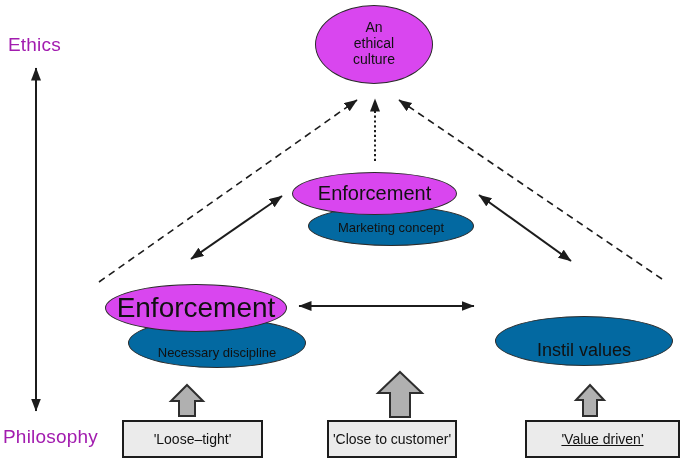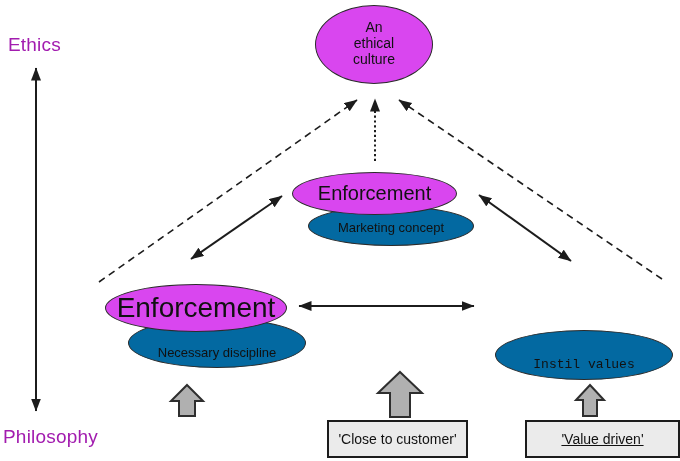--- a/index.html
+++ b/index.html
@@ -18,30 +18,30 @@
     text-align:center;
   }
   .node.front { background:#d946ef; }
   .node.back  { background:#0369a1; }
 
   .n-culture     { left:315px; top:5px;   width:118px; height:79px; font-size:14px; line-height:16px; padding-bottom:4px; white-space:pre-line; }
   .n-phil-back   { left:308px; top:206px; width:166px; height:40px; font-size:13px; padding-top:3px; }
   .n-philosophy  { left:292px; top:172px; width:165px; height:43px; font-size:20px; }
   .n-enf-back    { left:128px; top:318px; width:178px; height:50px; font-size:13px; padding-top:18px;text-align:center; }
   .n-enforcement { left:105px; top:284px; width:182px; height:48px; font-size:28px; }
-  .n-ena-back    { left:495px; top:330px; width:178px; height:50px; font-size:13px; padding-top:18px;font-family:Liberation Mono, monospace; }
+  .n-ena-back    { left:495px; top:316px; width:178px; height:50px; font-size:18px; padding-top:18px; }
   .n-enactment   { left:480px; top:284px; width:178px; height:48px; font-size:21px; }
 
   .box {
     position:absolute; box-sizing:border-box; border:2px solid #1c1c1c;
     background:#ebebeb; display:flex; align-items:center; justify-content:center;
     font-size:14px; text-align:center;
   }
   .box1 { left:122px; top:420px; width:141px; height:38px; }
-  .box2 { left:327px; top:420px; width:141px; height:38px;text-align:right; }
+  .box2 { left:327px; top:420px; width:130px; height:38px;text-align:right; }
   .box3 { left:525px; top:420px; width:155px; height:38px;text-decoration:underline; }
 </style>
 </head>
 <body>
 
 <div class="stage">
 
   <svg class="arrows" viewBox="0 0 680 461">
     <defs>
       <marker id="arrhead" markerUnits="userSpaceOnUse" markerWidth="14" markerHeight="12" refX="12.5" refY="5" orient="auto-start-reverse">
@@ -76,16 +76,17 @@
 culture</div>
 
   <div class="node back n-phil-back">Marketing concept</div>
   <div class="node front n-philosophy">Enforcement</div>
 
   <div class="node back n-enf-back">Necessary discipline</div>
   <div class="node front n-enforcement">Enforcement</div>
 
   <div class="node back n-ena-back">Instil values</div>
 
+  <div class="box box1">'Loose–tight'</div>
   <div class="box box2">'Close to customer'</div>
   <div class="box box3">'Value driven'</div>
 
 </div>
 
 </body></html>

